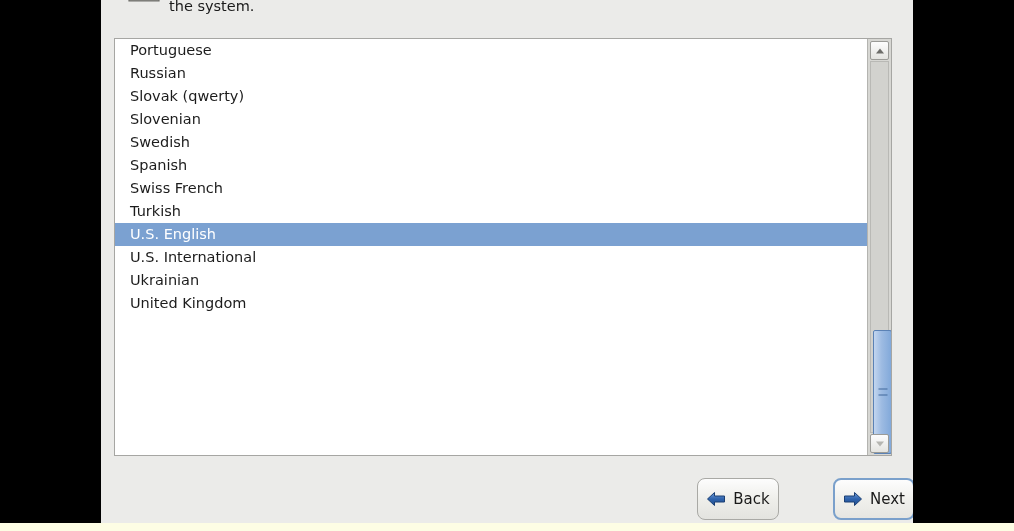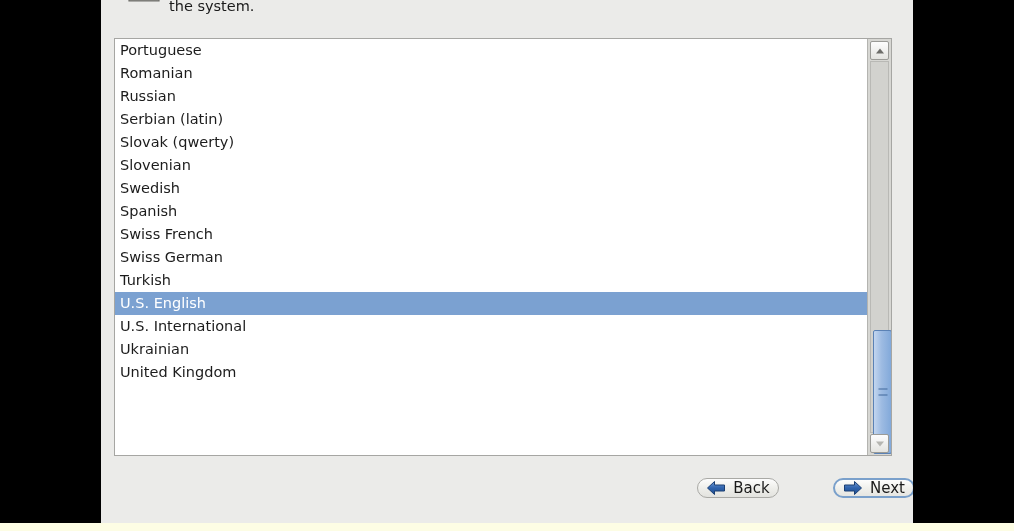--- a/index.html
+++ b/index.html
@@ -84,21 +84,21 @@
     left: 0;
     top: 0;
     width: 754px;
     height: 416px;
     overflow: hidden;
     background: #ffffff;
   }
   .row {
     height: 23px;
     line-height: 23px;
-    padding-left: 5px;
+    padding-left: 15px;
     font-size: 14.5px;
     color: #1c1c1c;
     white-space: nowrap;
     box-sizing: border-box;
   }
   .row.selected {
     background: #7ba1d1;
     color: #ffffff;
   }
 
@@ -179,23 +179,23 @@
   #footer {
     position: absolute;
     left: 0px;
     top: 470px;
     width: 812px;
     height: 53px;
   }
   .btn {
     position: absolute;
     top: 8px;
-    height: 20px;
-    box-sizing: border-box;
-    border-radius: 15px;
+    height: 42px;
+    box-sizing: border-box;
+    border-radius: 8px;
     background: linear-gradient(#fdfdfd, #eeeeea 52%, #e3e3df);
     border: 1px solid #a9a9a5;
     display: flex;
     align-items: center;
     justify-content: center;
     gap: 7px;
     font-size: 15px;
     color: #1a1a1a;
     padding: 0 20px;
     cursor: default;
@@ -230,29 +230,26 @@
           <path d="M10 16 L40 16 L40 19 L10 19 Z" fill="#8f8f8b" stroke="#6e6e6a" stroke-width="1.2"></path>
         </svg>
       </div>
       <div id="header-text">the system.</div>
     </div>
 
     <div id="listbox">
 
       <div id="list-viewport">
           <div class="row">Portuguese</div>
-          <div class="row">Romanian</div>
           <div class="row">Russian</div>
-          <div class="row">Serbian (latin)</div>
           <div class="row">Slovak (qwerty)</div>
           <div class="row">Slovenian</div>
           <div class="row">Swedish</div>
           <div class="row">Spanish</div>
           <div class="row">Swiss French</div>
-          <div class="row">Swiss German</div>
           <div class="row">Turkish</div>
           <div class="row selected">U.S. English</div>
           <div class="row">U.S. International</div>
           <div class="row">Ukrainian</div>
           <div class="row">United Kingdom</div>
         </div>
 
       <div id="scrollbar">
         <div class="sb-btn" id="sb-up">
           <span class="sb-arrow"></span>

